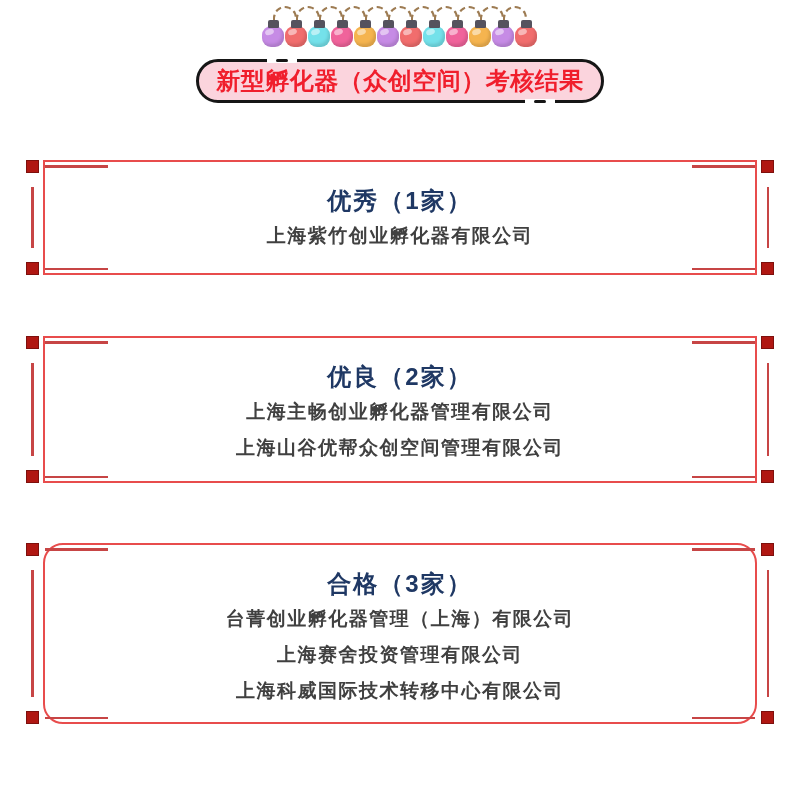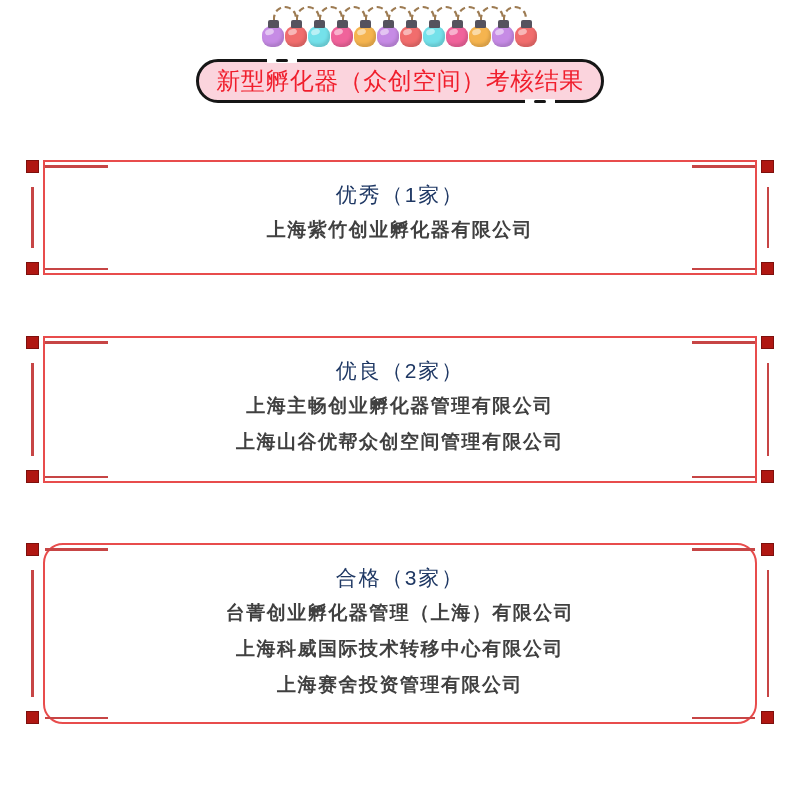--- a/index.html
+++ b/index.html
@@ -48,21 +48,21 @@
   }
 
   
   .banner {
     position: relative; width: 408px; height: 44px; margin: 9px auto 0;
     background: var(--banner-bg);
     border: 3px solid var(--banner-border); border-radius: 24px;
     display: flex; align-items: center; justify-content: center;
   }
   .banner h1 {
-    margin: 0; font-size: 24px; font-weight: normal;
+    margin: 0; font-size: 24px; font-weight: bold;
     color: var(--banner-text); letter-spacing: 0.5px; white-space: nowrap;
   }
   .gap { position: absolute; width: 30px; height: 5px; background: var(--page-bg); z-index: 3; }
   .gap-top { top: -4px; left: 68px; }
   .gap-bottom { bottom: -4px; right: 46px; }
   .gap .dash { position: absolute; top: 0.5px; left: 9px; width: 12px; height: 3.5px;
     background: var(--banner-border); border-radius: 2px; }
 
   
   .panel { position: relative; width: 748px; margin: 0 auto; }
@@ -85,21 +85,21 @@
   .panel-box {
     margin: 9px 17px; border: 2.5px solid var(--panel-border);
     display: flex; flex-direction: column; align-items: center;
     padding: 17px 10px 10px;
   }
   .panel-1 .panel-box { min-height: 115px; }
   .panel-2 .panel-box { min-height: 147px; }
   .panel-3 .panel-box { min-height: 181px; border-radius: 20px; }
 
   .panel-title {
-    margin: 2px 0 3px; font-size: 21px; font-weight: normal; line-height: 28px;
+    margin: 8px 0 3px; font-size: 24px; font-weight: bold; line-height: 28px;
     color: var(--section-title); letter-spacing: 2px; white-space: nowrap;
   }
   .company {
     margin: 0; font-size: 19px; line-height: 36px;
     color: var(--company-text); letter-spacing: 1.5px; white-space: nowrap; font-weight: bold;
   }
 </style>
 </head>
 <body>
 
@@ -219,18 +219,18 @@
     <span class="sq br"></span>
     <span class="hline tl"></span>
     <span class="hline tr"></span>
     <span class="hline bl"></span>
     <span class="hline br"></span>
     <span class="vline l"></span>
     <span class="vline r"></span>
     <div class="panel-box">
       <h2 class="panel-title">合格（3家）</h2>
       <p class="company">台菁创业孵化器管理（上海）有限公司</p>
+      <p class="company">上海赛舍投资管理有限公司</p>
       <p class="company">上海科威国际技术转移中心有限公司</p>
-      <p class="company">上海赛舍投资管理有限公司</p>
     </div>
   </section>
 
 </div>
 
 </body></html>

